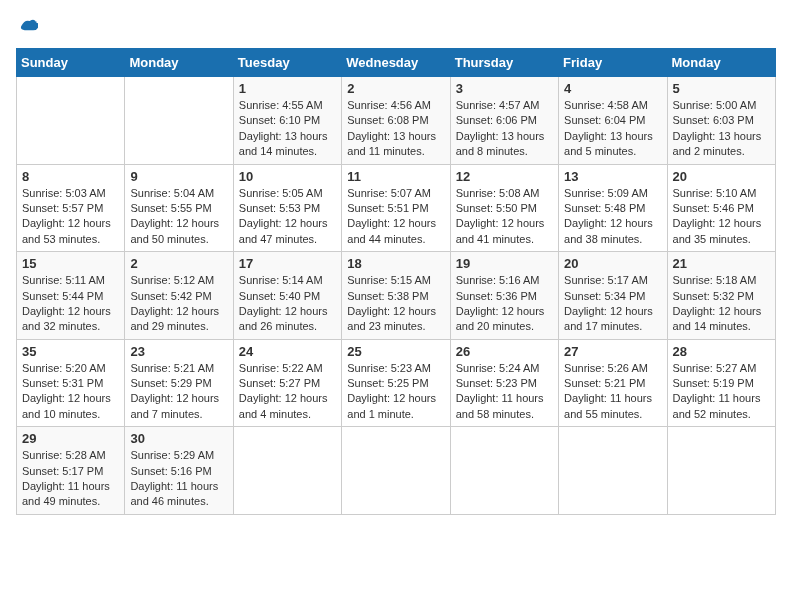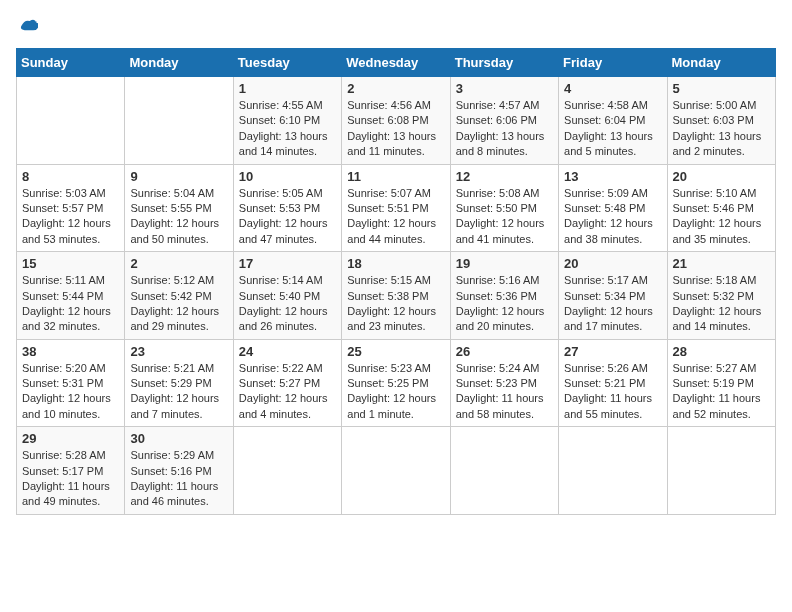--- a/index.html
+++ b/index.html
@@ -212,21 +212,21 @@
             <span class="day-num">20</span>
             <div class="day-info">Sunrise: 5:17 AM<br>Sunset: 5:34 PM<br>Daylight: 12 hours and 17 minutes.</div>
           </td>
           <td>
             <span class="day-num">21</span>
             <div class="day-info">Sunrise: 5:18 AM<br>Sunset: 5:32 PM<br>Daylight: 12 hours and 14 minutes.</div>
           </td>
         </tr>
         <tr>
           <td>
-            <span class="day-num">38</span>
+            <span class="day-num">35</span>
             <div class="day-info">Sunrise: 5:20 AM<br>Sunset: 5:31 PM<br>Daylight: 12 hours and 10 minutes.</div>
           </td>
           <td>
             <span class="day-num">23</span>
             <div class="day-info">Sunrise: 5:21 AM<br>Sunset: 5:29 PM<br>Daylight: 12 hours and 7 minutes.</div>
           </td>
           <td>
             <span class="day-num">24</span>
             <div class="day-info">Sunrise: 5:22 AM<br>Sunset: 5:27 PM<br>Daylight: 12 hours and 4 minutes.</div>
           </td>

